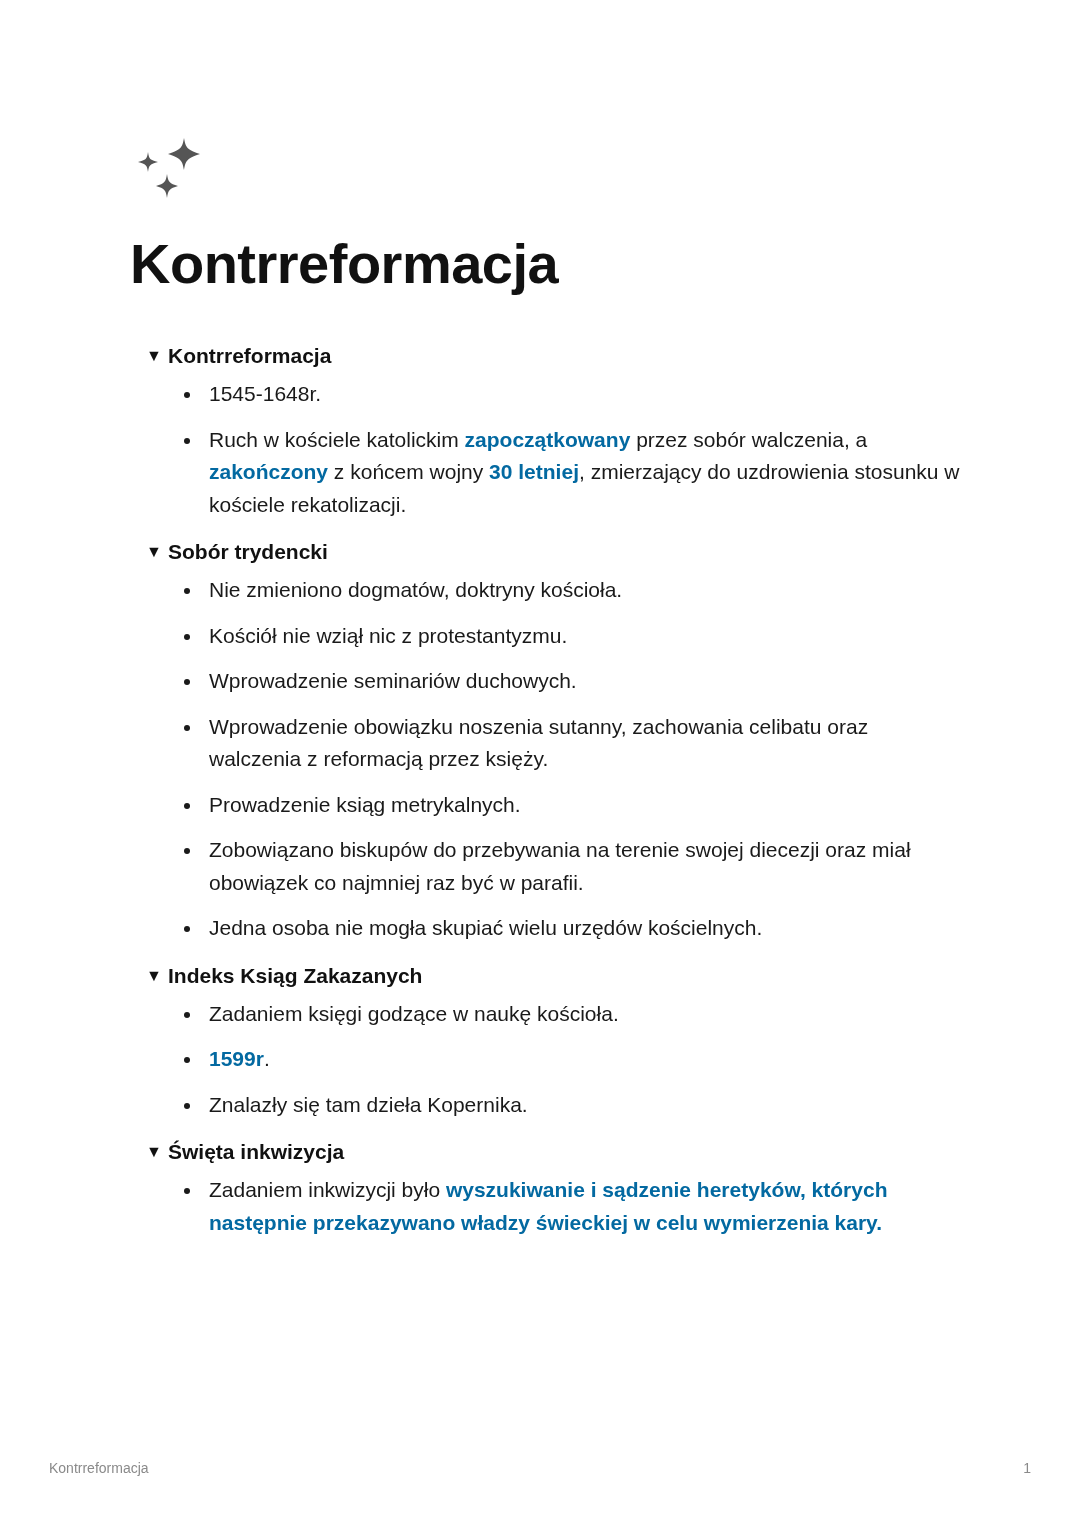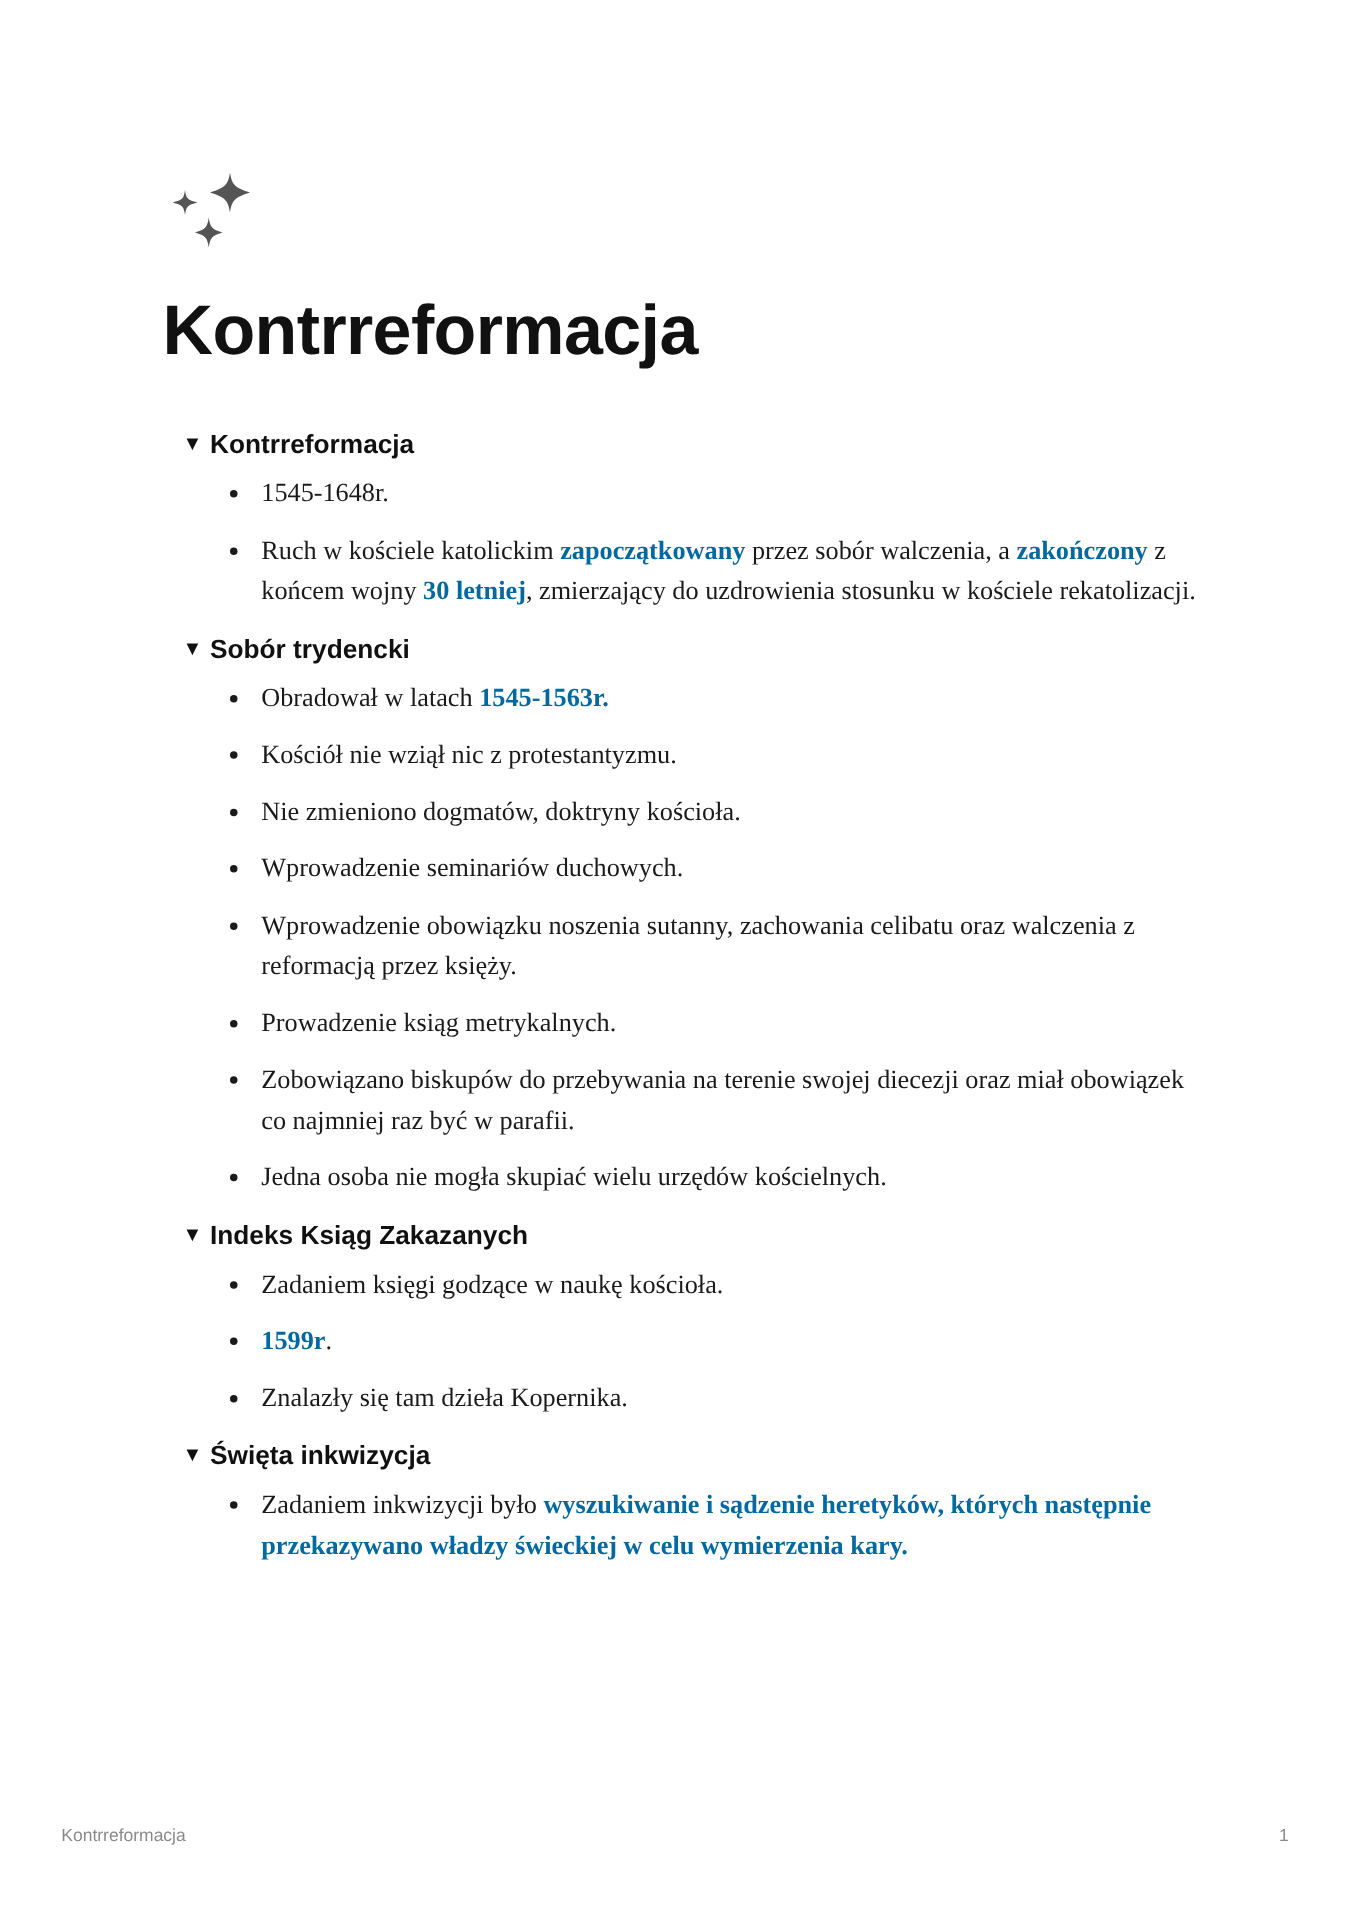--- a/index.html
+++ b/index.html
@@ -56,21 +56,20 @@
     }
     .toggle-title {
       font-size: 21px;
       font-weight: 700;
       color: #111111;
     }
     ul.bullets {
       list-style: none;
       margin: 4px 0 6px 0;
       padding: 0 0 0 38px;
-      font-family: Liberation Serif, serif;
     }
     ul.bullets li {
       position: relative;
       padding-left: 25px;
       font-size: 21px;
       line-height: 32.5px;
       margin-bottom: 13px;
       color: #1a1a1a;
     }
     ul.bullets li::before {
@@ -123,23 +122,22 @@
         <li><span>Ruch w kościele katolickim </span><b>zapoczątkowany</b><span> przez sobór walczenia, a </span><b>zakończony</b><span> z końcem wojny </span><b>30 letniej</b><span>, zmierzający do uzdrowienia stosunku w kościele rekatolizacji.</span></li>
       </ul>
   </div>
 
   <div class="toggle-block">
     <div class="toggle-header">
       <span class="toggle-arrow">▼</span>
       <span class="toggle-title">Sobór trydencki</span>
     </div>
     <ul class="bullets">
-        <li><span>Obradował w latach </span><b>1545-1563r.</b></li>
+        <li><span>Nie zmieniono dogmatów, doktryny kościoła.</span></li>
         <li><span>Kościół nie wziął nic z protestantyzmu.</span></li>
-        <li><span>Nie zmieniono dogmatów, doktryny kościoła.</span></li>
         <li><span>Wprowadzenie seminariów duchowych.</span></li>
         <li><span>Wprowadzenie obowiązku noszenia sutanny, zachowania celibatu oraz walczenia z reformacją przez księży.</span></li>
         <li><span>Prowadzenie ksiąg metrykalnych.</span></li>
         <li><span>Zobowiązano biskupów do przebywania na terenie swojej diecezji oraz miał obowiązek co najmniej raz być w parafii.</span></li>
         <li><span>Jedna osoba nie mogła skupiać wielu urzędów kościelnych.</span></li>
       </ul>
   </div>
 
   <div class="toggle-block">
     <div class="toggle-header">

